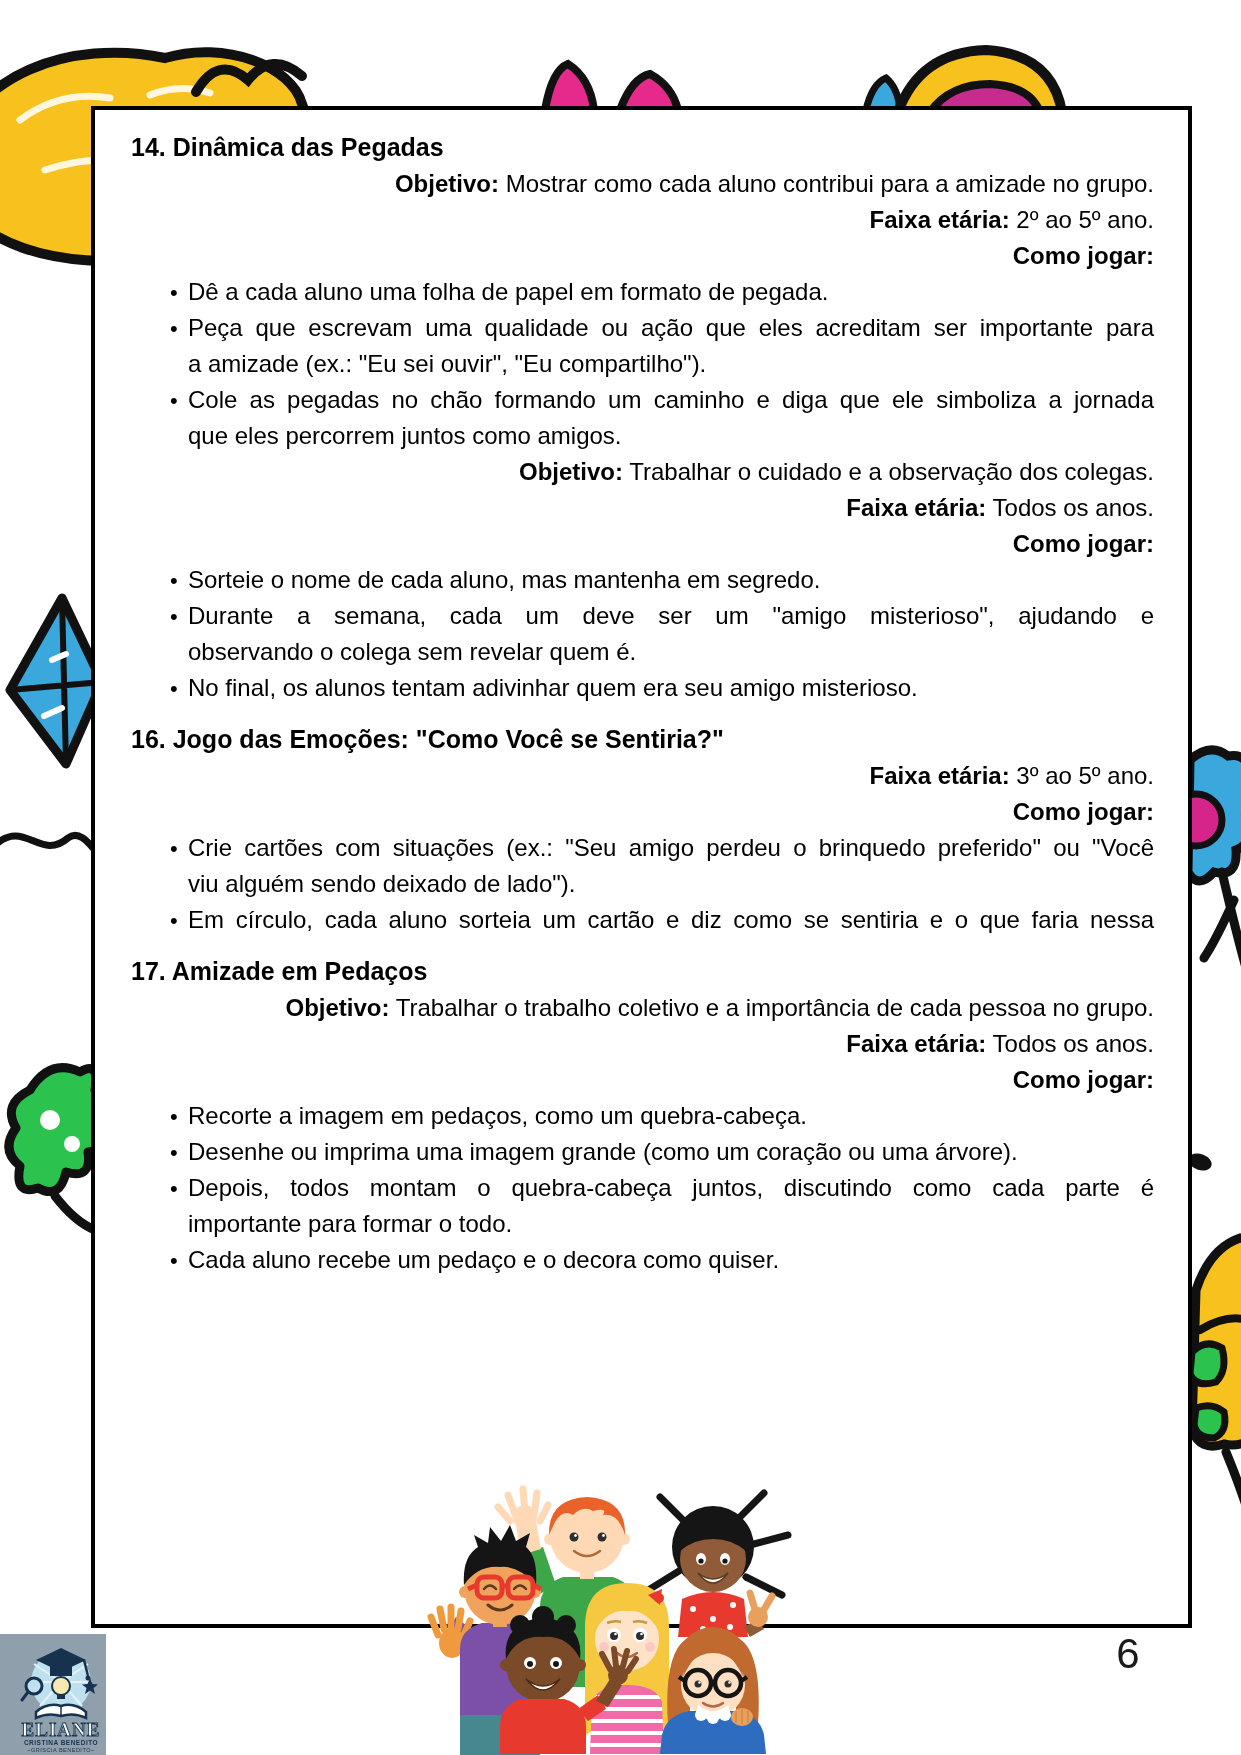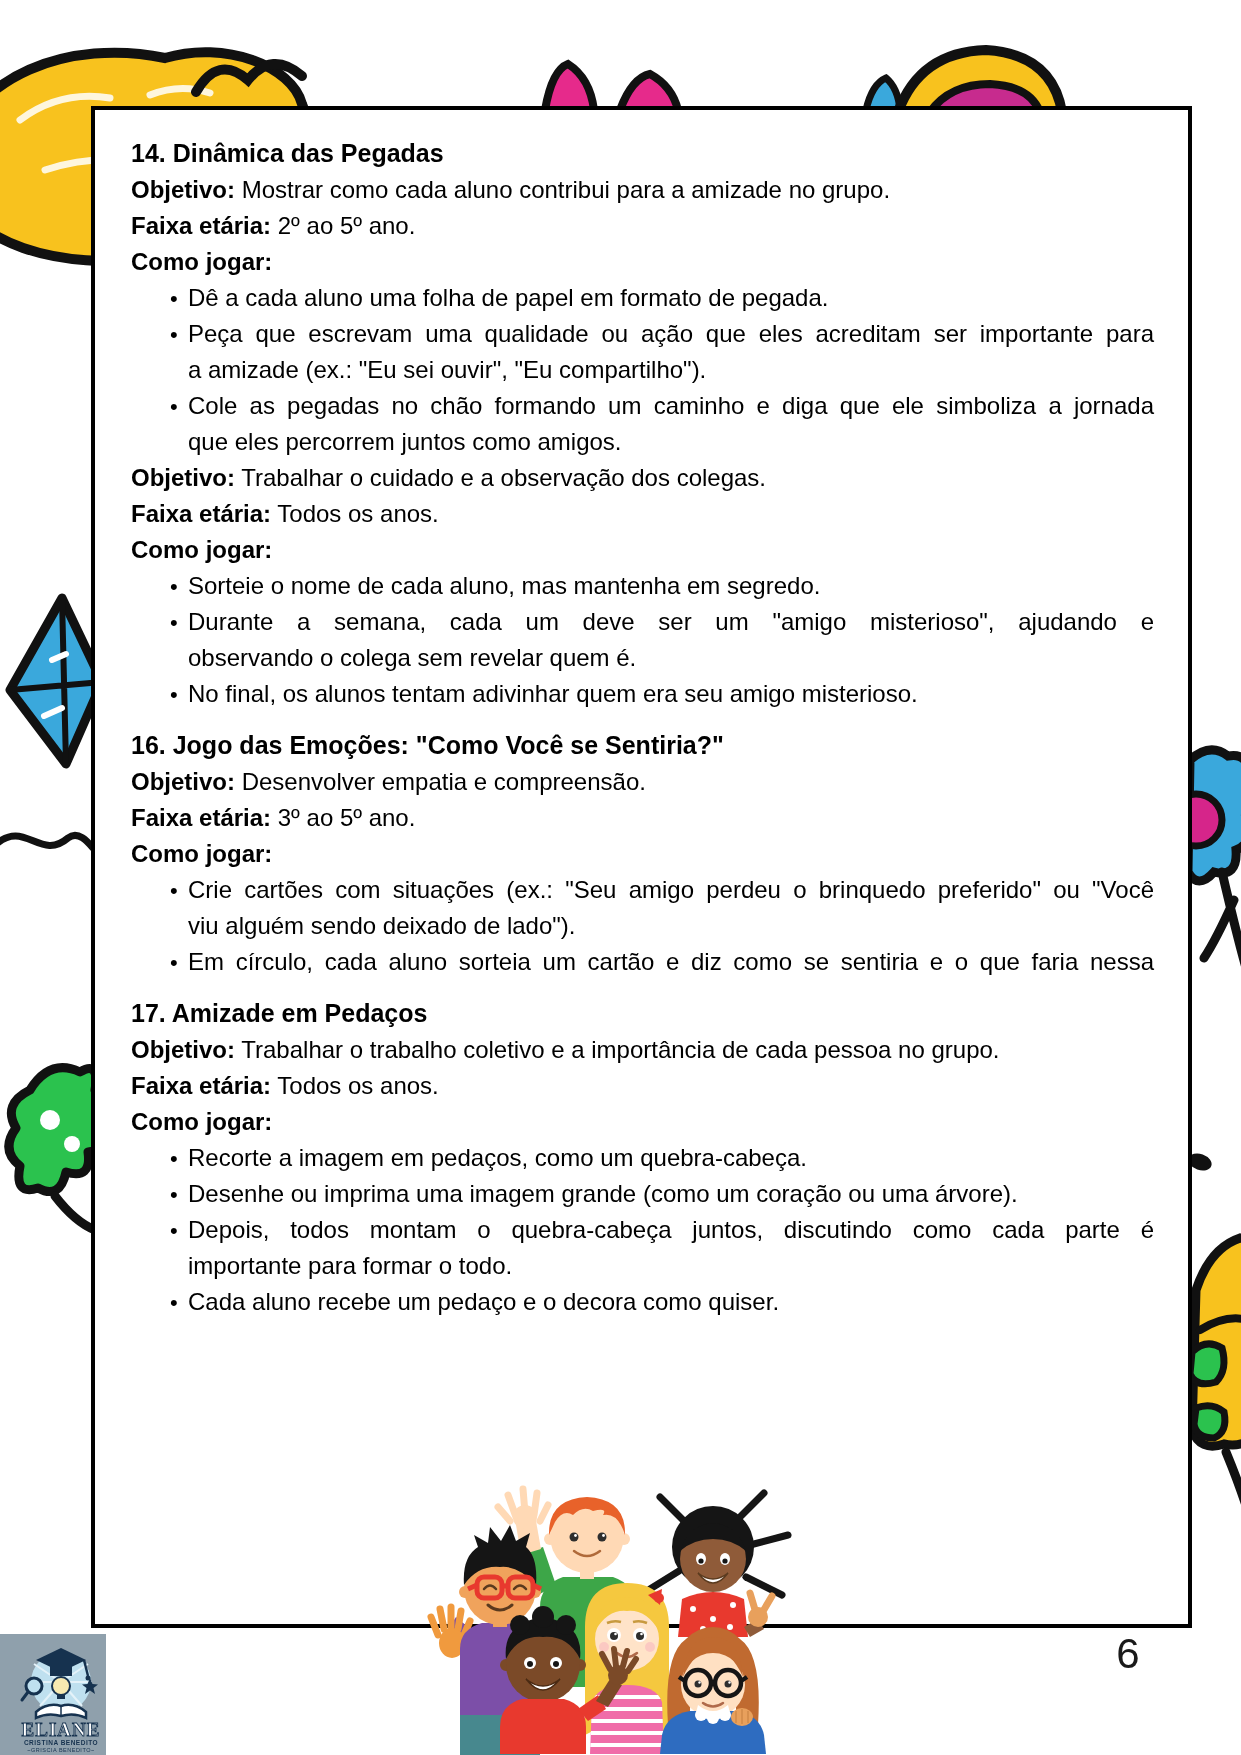--- a/index.html
+++ b/index.html
@@ -8,22 +8,22 @@
     background:#ffffff;color:#000;
     font-family:"Liberation Sans", sans-serif;
   }
   .doodles{position:absolute;left:0;top:0;z-index:0;}
   .page-frame{
     position:absolute;left:91px;top:106px;width:1101px;height:1522px;
     background:#ffffff;border:4px solid #000;box-sizing:border-box;
     padding:16px 34px 0 36px;z-index:1;
   }
   .section-heading{font-size:25px;font-weight:bold;line-height:38px;margin-top:14px;white-space:nowrap;}
-  .section:first-child .section-heading{margin-top:8px;}
-  .field-line{font-size:24px;line-height:36px;white-space:nowrap;}
+  .section:first-child .section-heading{margin-top:2px;}
+  .field-line{font-size:24px;line-height:36px;white-space:nowrap;text-align:right;}
   .field-line b{font-weight:bold;}
   .bullets{padding-left:38px;}
   .bullet-item{position:relative;padding-left:19px;font-size:24px;line-height:36px;}
   .bullet-item::before{content:"•";position:absolute;left:1px;top:1px;font-size:22px;}
   .bullet-line{line-height:36px;white-space:nowrap;}
   .bullet-line.stretch{white-space:normal;text-align:justify;text-align-last:justify;}
   .page-number{
     position:absolute;left:1096px;top:1630px;width:64px;text-align:center;
     font-size:42px;font-weight:400;color:#1a1a1a;z-index:1;
   }
@@ -112,21 +112,20 @@
             <div class="bullet-line stretch">Durante a semana, cada um deve ser um "amigo misterioso", ajudando e</div>
             <div class="bullet-line">observando o colega sem revelar quem é.</div>
           </div>
           <div class="bullet-item">
             <div class="bullet-line">No final, os alunos tentam adivinhar quem era seu amigo misterioso.</div>
           </div>
         </div>
       </div>
       <div class="section">
         <div class="section-heading">16. Jogo das Emoções: "Como Você se Sentiria?"</div>
-        <div class="field-line"><b>Objetivo:</b><span> Desenvolver empatia e compreensão.</span></div>
         <div class="field-line"><b>Faixa etária:</b><span> 3º ao 5º ano.</span></div>
         <div class="field-line"><b>Como jogar:</b><span></span></div>
         <div class="bullets">
           <div class="bullet-item">
             <div class="bullet-line stretch">Crie cartões com situações (ex.: "Seu amigo perdeu o brinquedo preferido" ou "Você</div>
             <div class="bullet-line">viu alguém sendo deixado de lado").</div>
           </div>
           <div class="bullet-item">
             <div class="bullet-line stretch">Em círculo, cada aluno sorteia um cartão e diz como se sentiria e o que faria nessa</div>
           </div>

